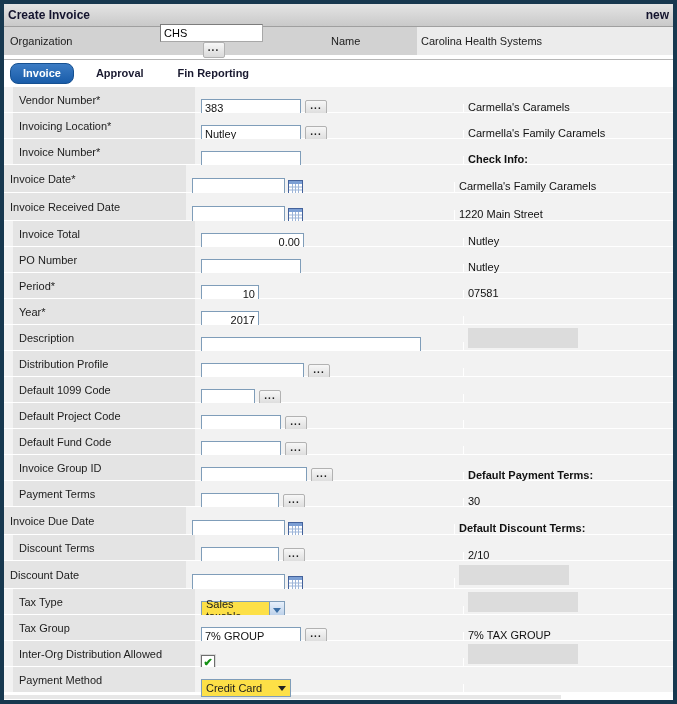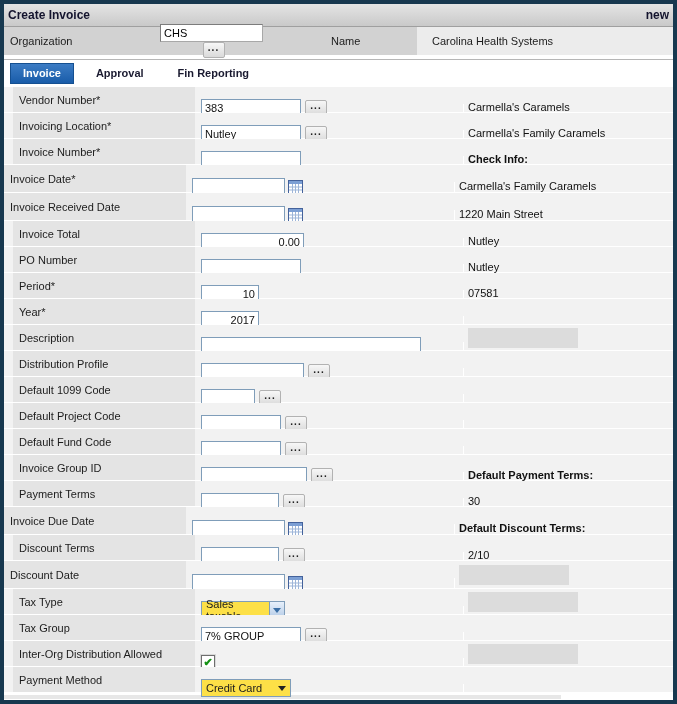--- a/index.html
+++ b/index.html
@@ -17,31 +17,31 @@
   
   .orgbar { height:28px; background:#d2d2d2; display:flex; align-items:center; }
   .org-label { width:150px; padding-left:6px; }
   .org-input-wrap { display:flex; align-items:center;flex-direction:column; }
   .org-input { width:95px; height:16px; border:1px solid #7c7c7c; border-bottom-color:#a8a8a8;
                border-right-color:#a8a8a8; background:#fff; font:11px "Liberation Sans",sans-serif;
                padding:0 3px; }
   .org-name-label { width:86px; padding-left:10px; margin-left:58px; align-self:stretch;
                     display:flex; align-items:center; }
   .org-name-value { flex:1; align-self:stretch; background:#ececec; display:flex;
-                    align-items:center; padding-left:15px; }
+                    align-items:center; padding-left:4px; }
 
   .sep-white { height:4px; background:#fff; }
   .sep-line  { height:1px; background:#b6b6b6; }
 
   
   .tabstrip { height:27px; background:#fff; display:flex; align-items:center;
               padding-left:6px; gap:10px; }
   .tab { padding:3px 12px 4px; font-weight:bold; color:#1a1a30; }
   .tab.active { background:linear-gradient(#3c7cc4,#195CA9); color:#fff;
-                border:1px solid #155091; border-radius:0; }
+                border:1px solid #155091; border-radius:8px; }
 
   
   .formgrid { display:flex; flex-direction:column; }
   .frow { display:flex; align-items:center; background:#f2f2f2;
           border-bottom:1px solid #fff; box-sizing:border-box; }
   .r26 { height:26px;padding-left:9px; } .r28 { height:28px; }
   .lcell { width:182px; align-self:stretch; background:#e4e4e4; display:flex;
            align-items:center; padding-left:6px; box-sizing:border-box; }
   .mcell { width:269px; align-self:stretch; display:flex; align-items:center;
            padding-left:6px; box-sizing:border-box; border-right:1px solid #fff;margin-top:17px; }
@@ -339,20 +339,23 @@
           <span class="graybox"></span>
         </div>
     </div>
 
     <div class="frow r26">
       <div class="lcell">Tax Group</div>
       <div class="mcell">
         <input class="tin" style="width: 92px;" value="7% GROUP">
         <span class="lookup">...</span>
       </div>
+      <div class="icell">
+          <span class="info">7% TAX GROUP</span>
+        </div>
     </div>
 
     <div class="frow r26">
       <div class="lcell">Inter-Org Distribution Allowed</div>
       <div class="mcell">
         <span class="cb">
           <span class="tick">✔</span>
         </span>
       </div>
       <div class="icell">

